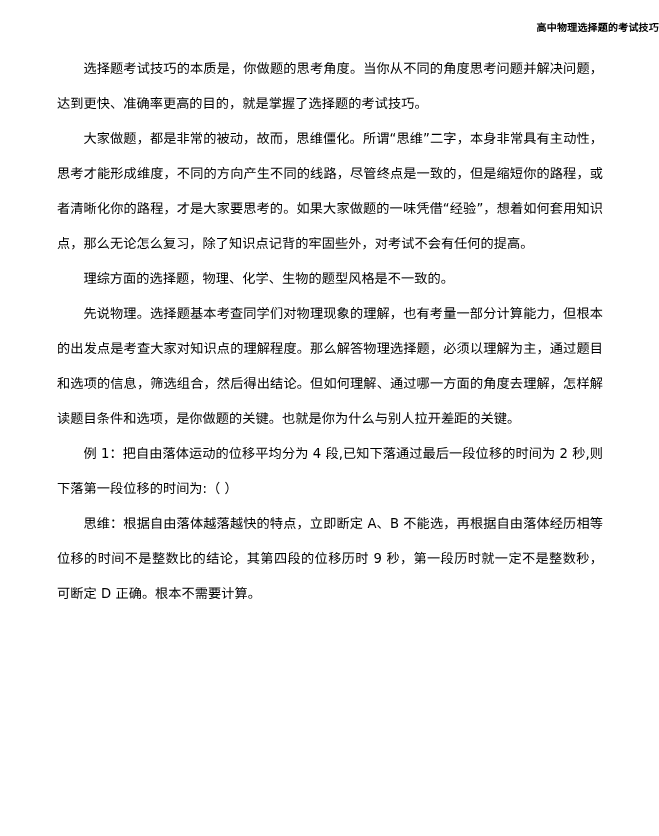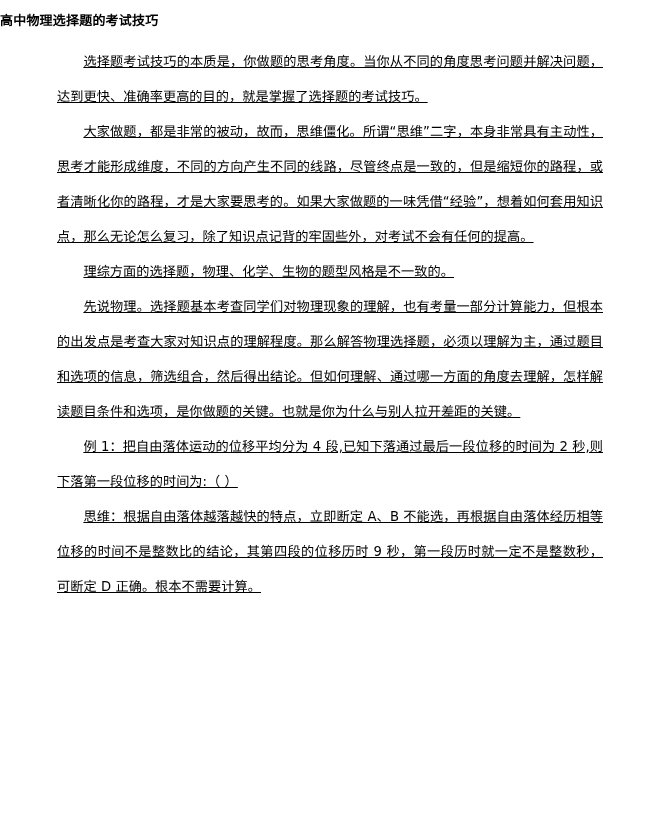--- a/index.html
+++ b/index.html
@@ -20,26 +20,26 @@
   .page {
     position: relative;
     width: 659px;
     height: 836px;
     box-sizing: border-box;
     padding: 0;
     background: #ffffff;
   }
 
   .doc-title {
-    text-align: left;
-    font-size: 13px;
+    text-align: right;
+    font-size: 10px;
     font-weight: bold;
     line-height: 20px;
     margin: 0;
-    padding-top: 11px;
+    padding-top: 18px;
     letter-spacing: 0.2px;
     color: #000000;
   }
 
   .body-text {
     margin: 0;
     padding: 0 56px 0 57px;
     box-sizing: border-box;
     width: 659px;
   }
@@ -47,21 +47,20 @@
   .para {
     margin: 0;
     font-size: 13.2px;
     line-height: 35px;
     text-align: justify;
     text-justify: inter-ideograph;
     text-indent: 2em;
     color: #000000;
     letter-spacing: 0.05px;
     word-break: break-all;
-    text-decoration: underline;
   }
 
   .para.first-para {
     margin-top: 13px;
   }
 
   
   .para + .para {
     margin-top: 0;
   }

